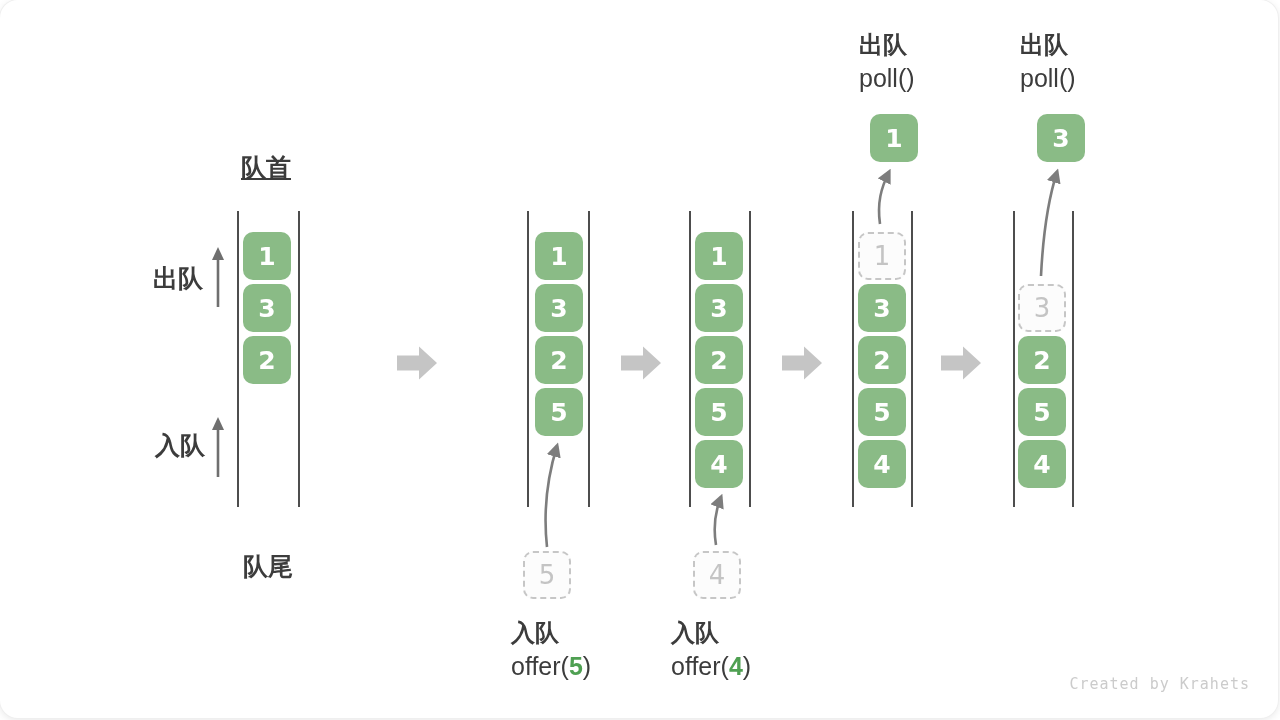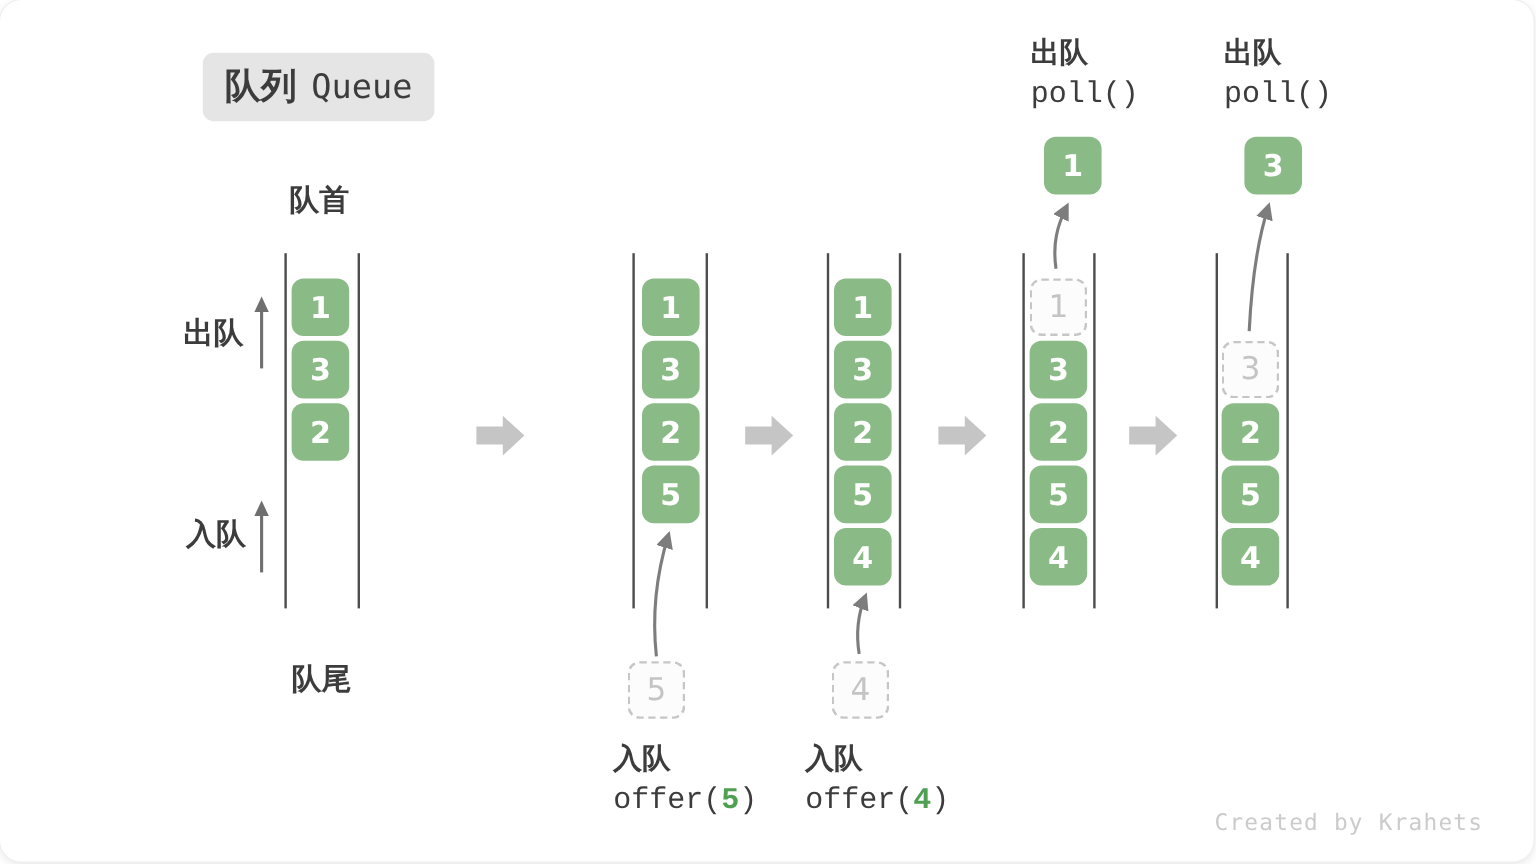--- a/index.html
+++ b/index.html
@@ -36,40 +36,36 @@
   
   .qbox{width:48px;height:48px;border-radius:10px;background:var(--box-green);
         display:flex;align-items:center;justify-content:center;
         color:#fff;font-family:"DejaVu Sans",sans-serif;font-weight:bold;font-size:25px;}
   .dashedbox{width:48px;height:48px;box-sizing:border-box;border:2px dashed var(--dashed-gray);
         border-radius:10px;background:#FCFCFC;display:flex;align-items:center;justify-content:center;
         color:#C4C4C4;font-family:"DejaVu Sans",sans-serif;font-size:26px;}
 
   
   .oplabel .zh{font-weight:bold;font-size:24px;color:var(--text-dark);line-height:1;}
-  .oplabel .code{margin-top:9px;font-family:Liberation Mono, monospace;
+  .oplabel .code{margin-top:9px;font-family:Liberation Sans, sans-serif;
                  font-size:25px;color:var(--text-dark);line-height:1;white-space:nowrap;}
   .oplabel .code .arg{color:var(--code-green);font-weight:bold;}
 
-  .watermark{right:42px;top:675px;font-family:"DejaVu Sans Mono","Liberation Mono",monospace;
-             font-size:19px;color:var(--watermark-gray);letter-spacing:1px;}
+  .watermark{right:28px;top:675px;font-family:"DejaVu Sans Mono","Liberation Mono",monospace;
+             font-size:15px;color:var(--watermark-gray);letter-spacing:1px;}
 
   svg.overlay{position:absolute;left:0;top:0;width:1280px;height:720px;pointer-events:none;}
 </style>
 </head>
 <body>
 
 <div class="card abs">
 
-  <div class="abs badge">
-    <span class="zh">队列</span>
-    <span class="en">Queue</span>
-  </div>
 
-  <div class="abs cjk" style="left:241px;top:155px;">队首</div>
+  <div class="abs cjk" style="left:241px;top:155px;text-decoration:underline;">队首</div>
   <div class="abs cjk" style="left:243px;top:554px;">队尾</div>
   <div class="abs cjk" style="left:153px;top:266px;">出队</div>
   <div class="abs cjk" style="left:155px;top:433px;">入队</div>
 
   <svg class="overlay" viewBox="0 0 1280 720">
     <defs>
       <marker id="ah" viewBox="0 0 10 10" refX="7.5" refY="5" markerWidth="5.5" markerHeight="5.5" orient="auto-start-reverse">
         <path d="M0,0 L10,5 L0,10 z" fill="#7d7d7d"></path>
       </marker>
     </defs>

